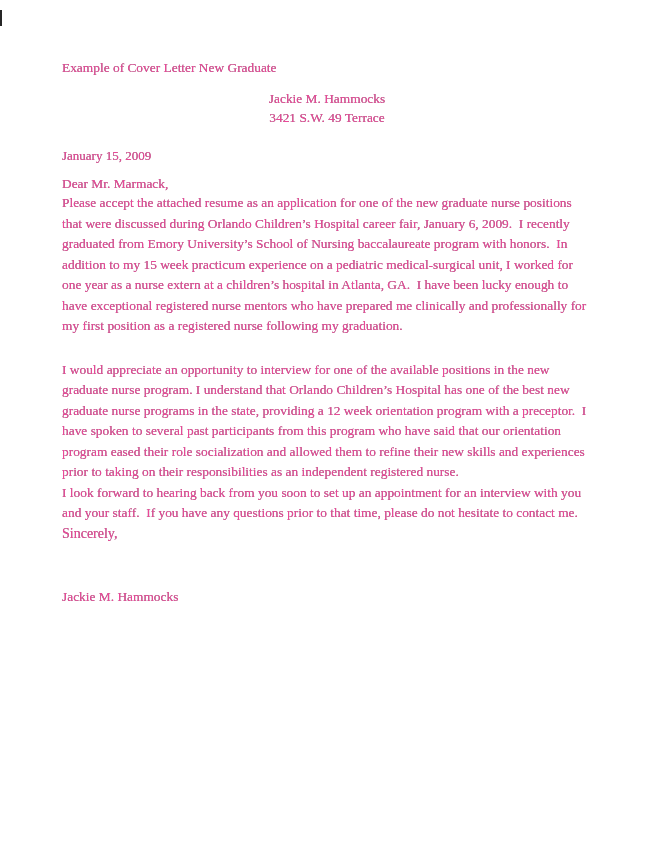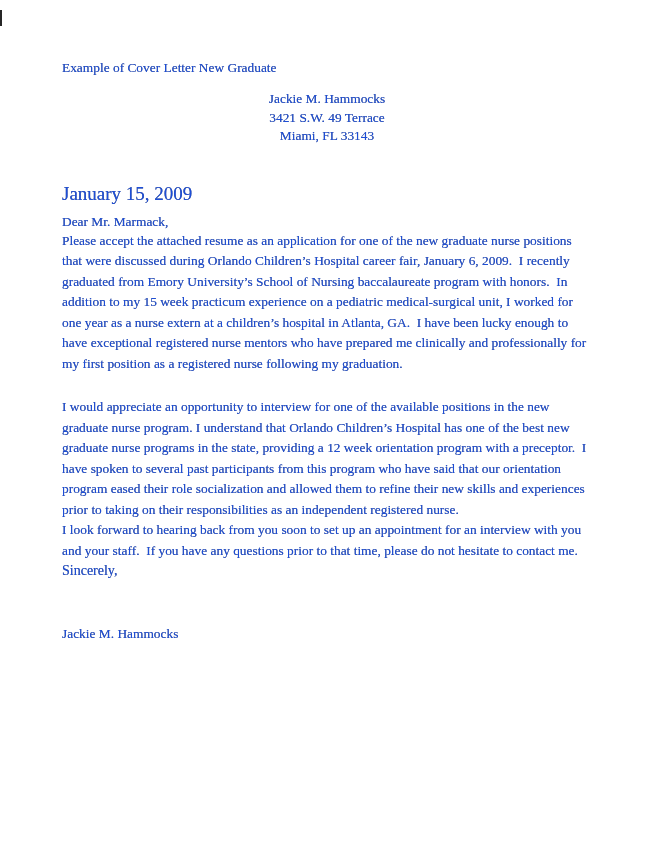--- a/index.html
+++ b/index.html
@@ -6,21 +6,21 @@
     margin: 0;
     padding: 0;
     background: #ffffff;
   }
   .page {
     position: relative;
     width: 647px;
     height: 849px;
     background: #ffffff;
     font-family: "Liberation Serif", serif;
-    color: #1d4ed8;
+    color: #ec4899;
     overflow: hidden;
     text-shadow: 0 0 0.4px rgba(0,0,0,0.55);
   }
   .scan-artifact {
     position: absolute;
     left: 0;
     top: 10px;
     width: 2px;
     height: 16px;
     background: #262626;
@@ -35,22 +35,22 @@
     font-size: 13.4px;
     line-height: 20px;
   }
   .sender-block {
     margin-top: 12px;
     text-align: center;
     font-size: 13.4px;
     line-height: 18.5px;
   }
   .date-line {
-    margin-top: 38px;
-    font-size: 19px;
+    margin-top: 19px;
+    font-size: 13px;
     line-height: 19px;
   }
   .recipient-block {
     margin-top: 12px;
     font-size: 13.4px;
     line-height: 18.7px;
   }
   .salutation {
     margin-top: 9px;
     font-size: 13.4px;
@@ -81,21 +81,20 @@
 <div class="page">
   <div class="scan-artifact"></div>
 
   <div class="content">
 
     <div class="doc-title">Example of Cover Letter New Graduate</div>
 
     <div class="sender-block">
       <div>Jackie M. Hammocks</div>
       <div>3421 S.W. 49 Terrace</div>
-      <div>Miami, FL 33143</div>
     </div>
 
     <div class="date-line">January 15, 2009</div>
 
 
     <div class="salutation">Dear Mr. Marmack,</div>
 
     <div class="para para-1">Please accept the attached resume as an application for one of the new graduate nurse positions that were discussed during Orlando Children’s Hospital career fair, January 6, 2009.  I recently graduated from Emory University’s School of Nursing baccalaureate program with honors.  In addition to my 15 week practicum experience on a pediatric medical-surgical unit, I worked for one year as a nurse extern at a children’s hospital in Atlanta, GA.  I have been lucky enough to have exceptional registered nurse mentors who have prepared me clinically and professionally for my first position as a registered nurse following my graduation.</div>
 
     <div class="para para-2">I would appreciate an opportunity to interview for one of the available positions in the new graduate nurse program. I understand that Orlando Children’s Hospital has one of the best new graduate nurse programs in the state, providing a 12 week orientation program with a preceptor.  I have spoken to several past participants from this program who have said that our orientation program eased their role socialization and allowed them to refine their new skills and experiences prior to taking on their responsibilities as an independent registered nurse.</div>

